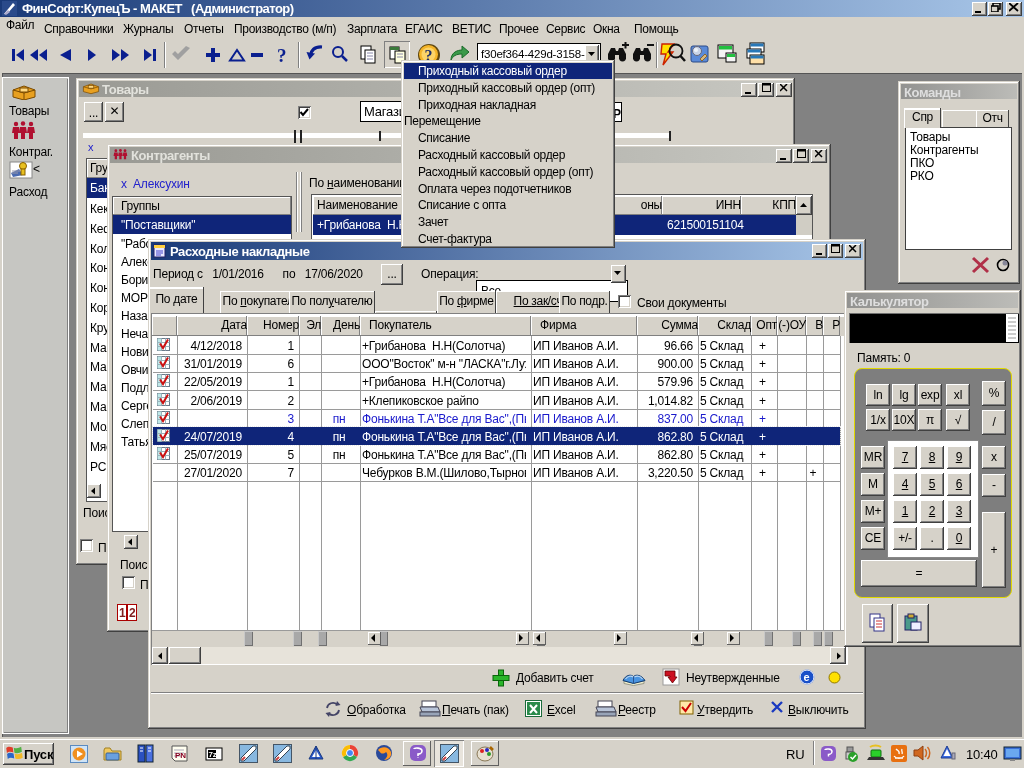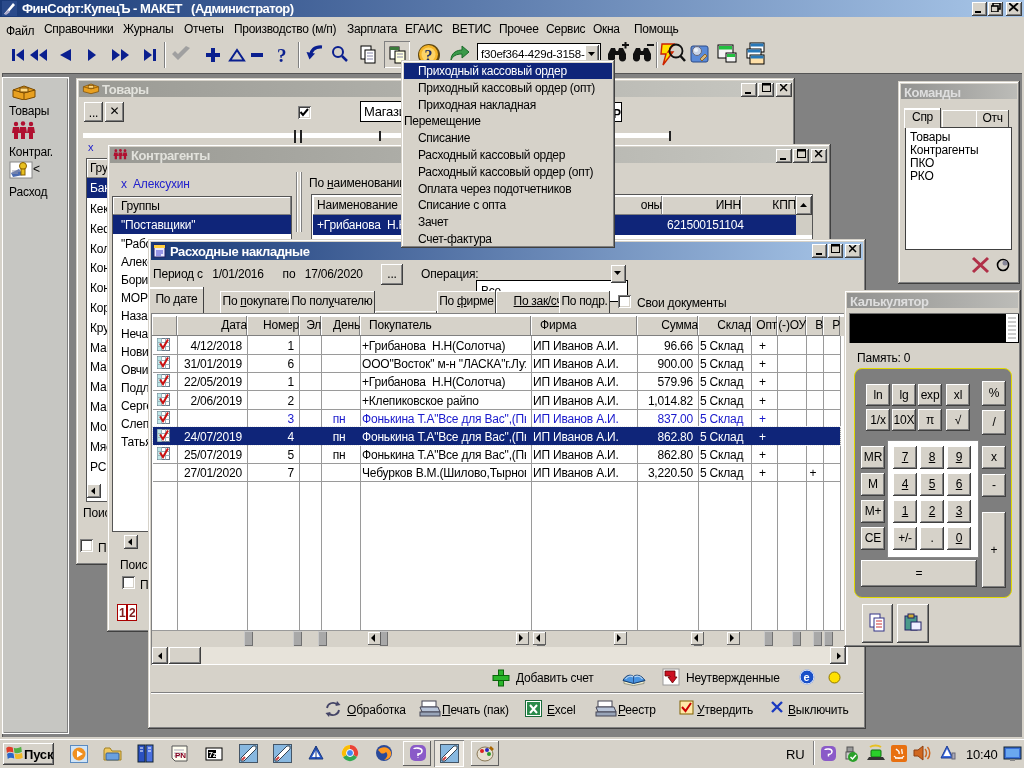--- a/index.html
+++ b/index.html
@@ -37,21 +37,21 @@
     </svg></div>
 <div class="wbtn" style="left:988px;top:2px;width:15px;height:14px;"><svg width="10" height="9" style="margin-top:1px">
       <rect x="2" y="0" width="7" height="6" fill="none" stroke="#000" stroke-width="1.6"></rect>
       <rect x="0" y="3" width="7" height="6" fill="#d6d2c9" stroke="#000" stroke-width="1.6"></rect>
     </svg></div>
 <div class="wbtn" style="left:1006px;top:2px;width:16px;height:14px;"><svg width="10" height="9" style="margin-top:1px">
       <path d="M0 0 L9 8 M9 0 L0 8" stroke="#000" stroke-width="1.8"></path>
     </svg></div>
 
 <div class="abs" style="left:0;top:17px;width:1024px;height:21px;background:#d6d2c9;"></div>
-<div class="abs" style="left:6px;top:24px;letter-spacing:-0.3px;">Файл</div>
+<div class="abs" style="left:6px;top:18px;letter-spacing:-0.3px;">Файл</div>
 <div class="abs" style="left:44px;top:22px;letter-spacing:-0.3px;">Справочники</div>
 <div class="abs" style="left:123px;top:22px;letter-spacing:-0.3px;">Журналы</div>
 <div class="abs" style="left:184px;top:22px;letter-spacing:-0.3px;">Отчеты</div>
 <div class="abs" style="left:234px;top:22px;letter-spacing:-0.3px;">Производство (м/п)</div>
 <div class="abs" style="left:347px;top:22px;letter-spacing:-0.3px;">Зарплата</div>
 <div class="abs" style="left:405px;top:22px;letter-spacing:-0.3px;">ЕГАИС</div>
 <div class="abs" style="left:452px;top:22px;letter-spacing:-0.3px;">ВЕТИС</div>
 <div class="abs" style="left:499px;top:22px;letter-spacing:-0.3px;">Прочее</div>
 <div class="abs" style="left:546px;top:22px;letter-spacing:-0.3px;">Сервис</div>
 <div class="abs" style="left:593px;top:22px;letter-spacing:-0.3px;">Окна</div>

